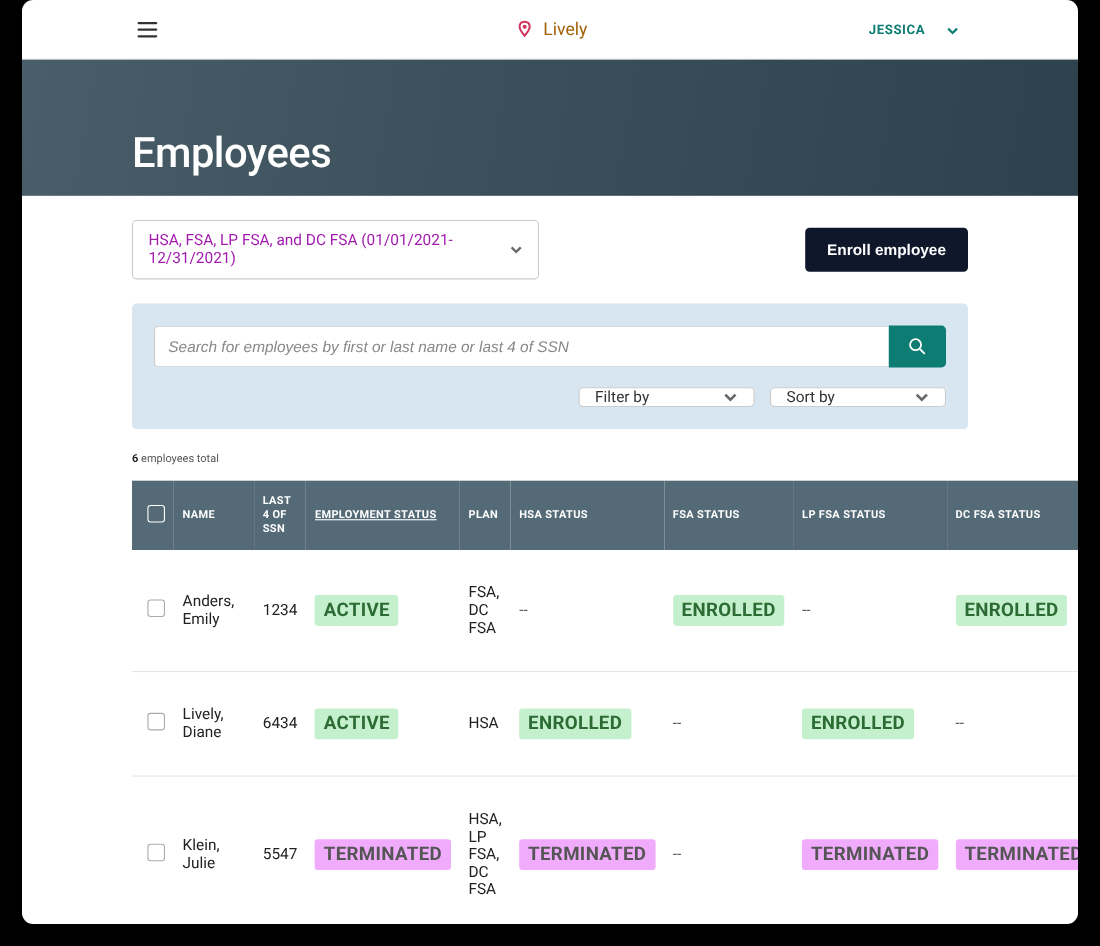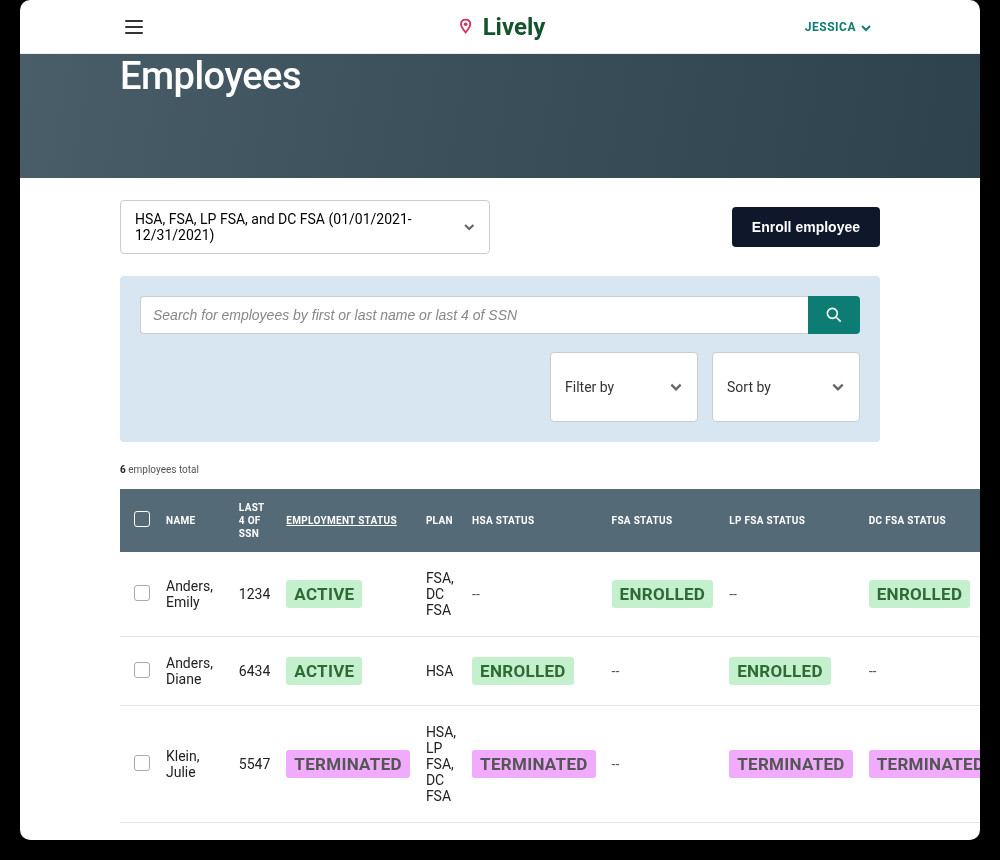--- a/index.html
+++ b/index.html
@@ -40,51 +40,51 @@
     cursor: pointer;
     gap: 4px;
   }
   .menu-icon span {
     width: 18px; height: 2px; background: #333; border-radius: 1px;
   }
   .brand {
     position: absolute;
     left: 50%; transform: translateX(-50%);
     display: flex; align-items: center; gap: 6px;
-    font-size: 24px; font-weight: 700; color: #14532d;
+    font-size: 16px; font-weight: 400; color: #a16207;
   }
   .brand svg { width: 22px; height: 22px; }
   .user-menu {
     margin-left: auto;
     margin-right: 100px;
-    display: flex; align-items: flex-end; gap: 4px;
+    display: flex; align-items: flex-end; gap: 19px;
     color: #0d7d73;
     font-weight: 700; font-size: 12px; letter-spacing: 0.5px;
     cursor: pointer;
   }
   .user-menu svg { width: 12px; height: 12px; }
   .hero {
     background: linear-gradient(100deg, #495e69 0%, #3d515c 40%, #2e424d 100%);
     height: 124px;
-    display: flex; align-items: flex-start;
-    padding: 0 100px;
+    display: flex; align-items: flex-end;
+    padding: 16px 100px;
     color: #fff;
   }
   .hero h1 { font-size: 38px; font-weight: 500; letter-spacing: -0.5px;}
   .content { padding: 22px 100px 0 100px; }
   .controls-row {
     display: flex; align-items: center; justify-content: space-between;
     margin-bottom: 22px;
   }
   .plan-select {
     border: 1px solid #ccc;
     border-radius: 4px;
     padding: 10px 14px;
     display: flex; align-items: center; gap: 10px;
-    font-size: 14px; color: #000000;
+    font-size: 14px; color: #a21caf;
     cursor: pointer;
     width: 370px;
     justify-content: space-between;
   }
   .chev { width: 14px; height: 14px; color:#666;}
   .btn-primary {
     background: #0f172a;
     color: #fff;
     border: none;
     border-radius: 4px;
@@ -117,22 +117,22 @@
     border-radius: 0 4px 4px 0;
     display: flex; align-items: center; justify-content: center;
     cursor: pointer;
   }
   .search-btn svg { width: 20px; height: 20px; color: #fff; }
   .filter-row { display: flex; justify-content: flex-end; gap: 14px; }
   .dropdown {
     background: #fff;
     border: 1px solid #ccc;
     border-radius: 4px;
-    padding: 26px 14px;
-    width: 148px;
+    padding: 0 14px;
+    width: 160px;
     display: flex; align-items: center; justify-content: space-between;
     font-size: 14px; color: #333;
     cursor: pointer;
   }
   .count-row { font-size: 10px; color: #555; margin-bottom: 14px; }
   .count-row b { color: #222; }
   table { width: 100%; border-collapse: collapse; }
   thead {
     background: #546a77;
     color: #fff;
@@ -141,21 +141,21 @@
     text-align: left;
     font-size: 10px;
     font-weight: 700;
     letter-spacing: 0.3px;
     padding: 12px 8px;
     line-height: 1.3;
   }
   thead th:first-child { padding-left: 14px; width: 36px;}
   tbody tr { border-bottom: 1px solid #e5e5e5; }
   tbody td {
-    padding: 18px 8px;
+    padding: 31px 8px;
     font-size: 14px;
     color: #222;
     vertical-align: middle;
     margin-top: 48px;
   }
   tbody td:first-child { padding-left: 14px; }
   .chk {
     width: 16px; height: 16px;
     border: 1.5px solid #aaa;
     border-radius: 3px;
@@ -276,21 +276,21 @@
             <td>1234</td>
             <td><span class="badge active">ACTIVE</span></td>
             <td>FSA, DC FSA</td>
             <td><span class="dash">--</span></td>
             <td><span class="badge enrolled">ENROLLED</span></td>
             <td><span class="dash">--</span></td>
             <td><span class="badge enrolled">ENROLLED</span></td>
           </tr>
           <tr>
             <td><span class="chk"></span></td>
-            <td>Anders, Diane</td>
+            <td>Lively, Diane</td>
             <td>6434</td>
             <td><span class="badge active">ACTIVE</span></td>
             <td>HSA</td>
             <td><span class="badge enrolled">ENROLLED</span></td>
             <td><span class="dash">--</span></td>
             <td><span class="badge enrolled">ENROLLED</span></td>
             <td><span class="dash">--</span></td>
           </tr>
           <tr>
             <td><span class="chk"></span></td>

